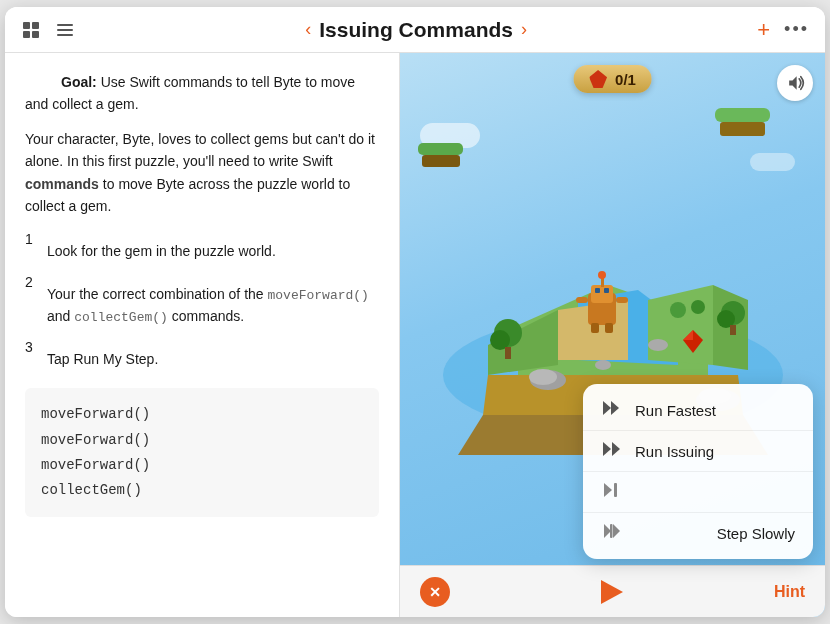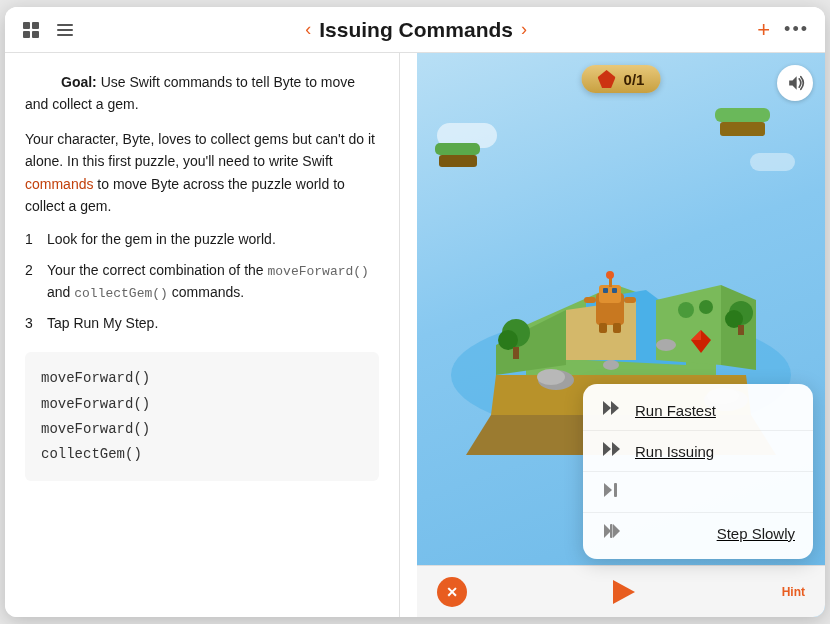--- a/index.html
+++ b/index.html
@@ -98,22 +98,22 @@
       font-size: 14px;
       line-height: 1.6;
       color: #1a1a1a;
       margin-bottom: 12px;
     }
     .instructions p strong {
       font-weight: 700;
       margin-left: 36px;
     }
     .instructions .highlight {
-      color: #c2410c;
-      font-weight: 400;
+      color: #404040;
+      font-weight: 700;
     }
     .steps {
       margin-bottom: 18px;
     }
     .step-item {
       display: flex;
       gap: 10px;
       margin-bottom: 10px;
       font-size: 14px;
       line-height: 1.5;
@@ -121,20 +121,21 @@
     }
     .step-num {
       font-size: 14px;
       color: #1a1a1a;
       font-weight: 400;
       flex-shrink: 0;
       width: 12px;
     }
     .step-text {
       flex: 1;
+      margin-top: 12px;
     }
     .code-inline {
       font-family: 'Courier New', monospace;
       font-size: 13px;
       color: #666;
       background: transparent;
     }
     .code-block {
       background: #f7f7f7;
       border-radius: 6px;
@@ -146,21 +147,20 @@
       font-size: 14px;
       color: #333;
       line-height: 1.8;
     }
     
     .right-panel {
       flex: 1;
       position: relative;
       background: linear-gradient(160deg, #b8dff5 0%, #87c8f0 40%, #6ab8e8 100%);
       overflow: hidden;
-      margin-left: 17px;
     }
     
     .score-badge {
       position: absolute;
       top: 12px;
       left: 50%;
       transform: translateX(-50%);
       background: linear-gradient(to bottom, #e8c87a, #c8a040);
       border-radius: 20px;
       padding: 5px 16px;
@@ -212,21 +212,20 @@
     .run-menu {
       position: absolute;
       bottom: 58px;
       right: 12px;
       width: 230px;
       background: rgba(255,255,255,0.96);
       border-radius: 14px;
       padding: 6px 0;
       box-shadow: 0 4px 20px rgba(0,0,0,0.18);
       z-index: 20;
-      text-decoration: underline;
     }
     .run-menu-item {
       display: flex;
       align-items: center;
       gap: 12px;
       padding: 11px 18px;
       cursor: pointer;
       font-size: 15px;
       color: #1a1a1a;
       border-bottom: 1px solid rgba(0,0,0,0.06);
@@ -289,21 +288,21 @@
       cursor: pointer;
     }
     .play-triangle {
       width: 0;
       height: 0;
       border-style: solid;
       border-width: 12px 0 12px 22px;
       border-color: transparent transparent transparent #e85d20;
     }
     .hint-btn {
-      font-size: 12px;
+      font-size: 16px;
       color: #e85d20;
       font-weight: 600;
       cursor: pointer;
     }
   </style>
 </head>
 <body>
 
 <div class="app-container">
 

